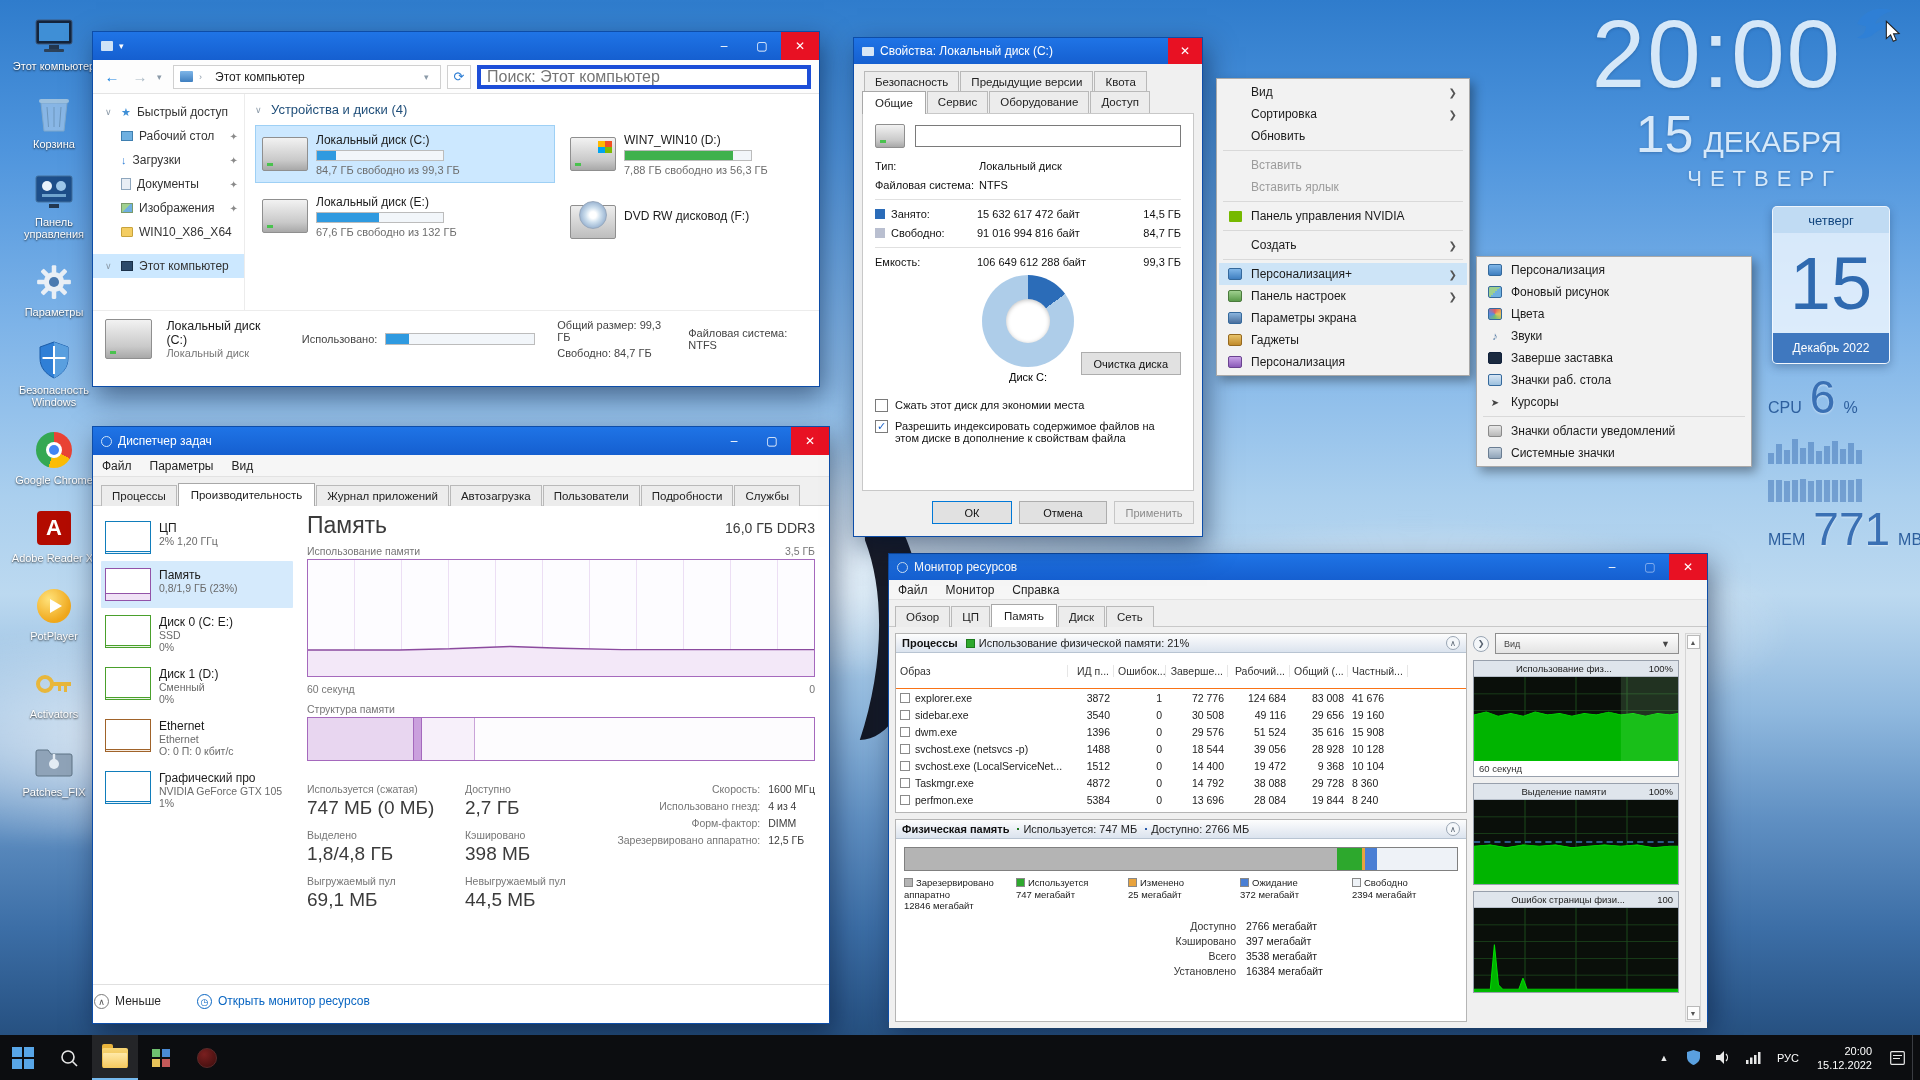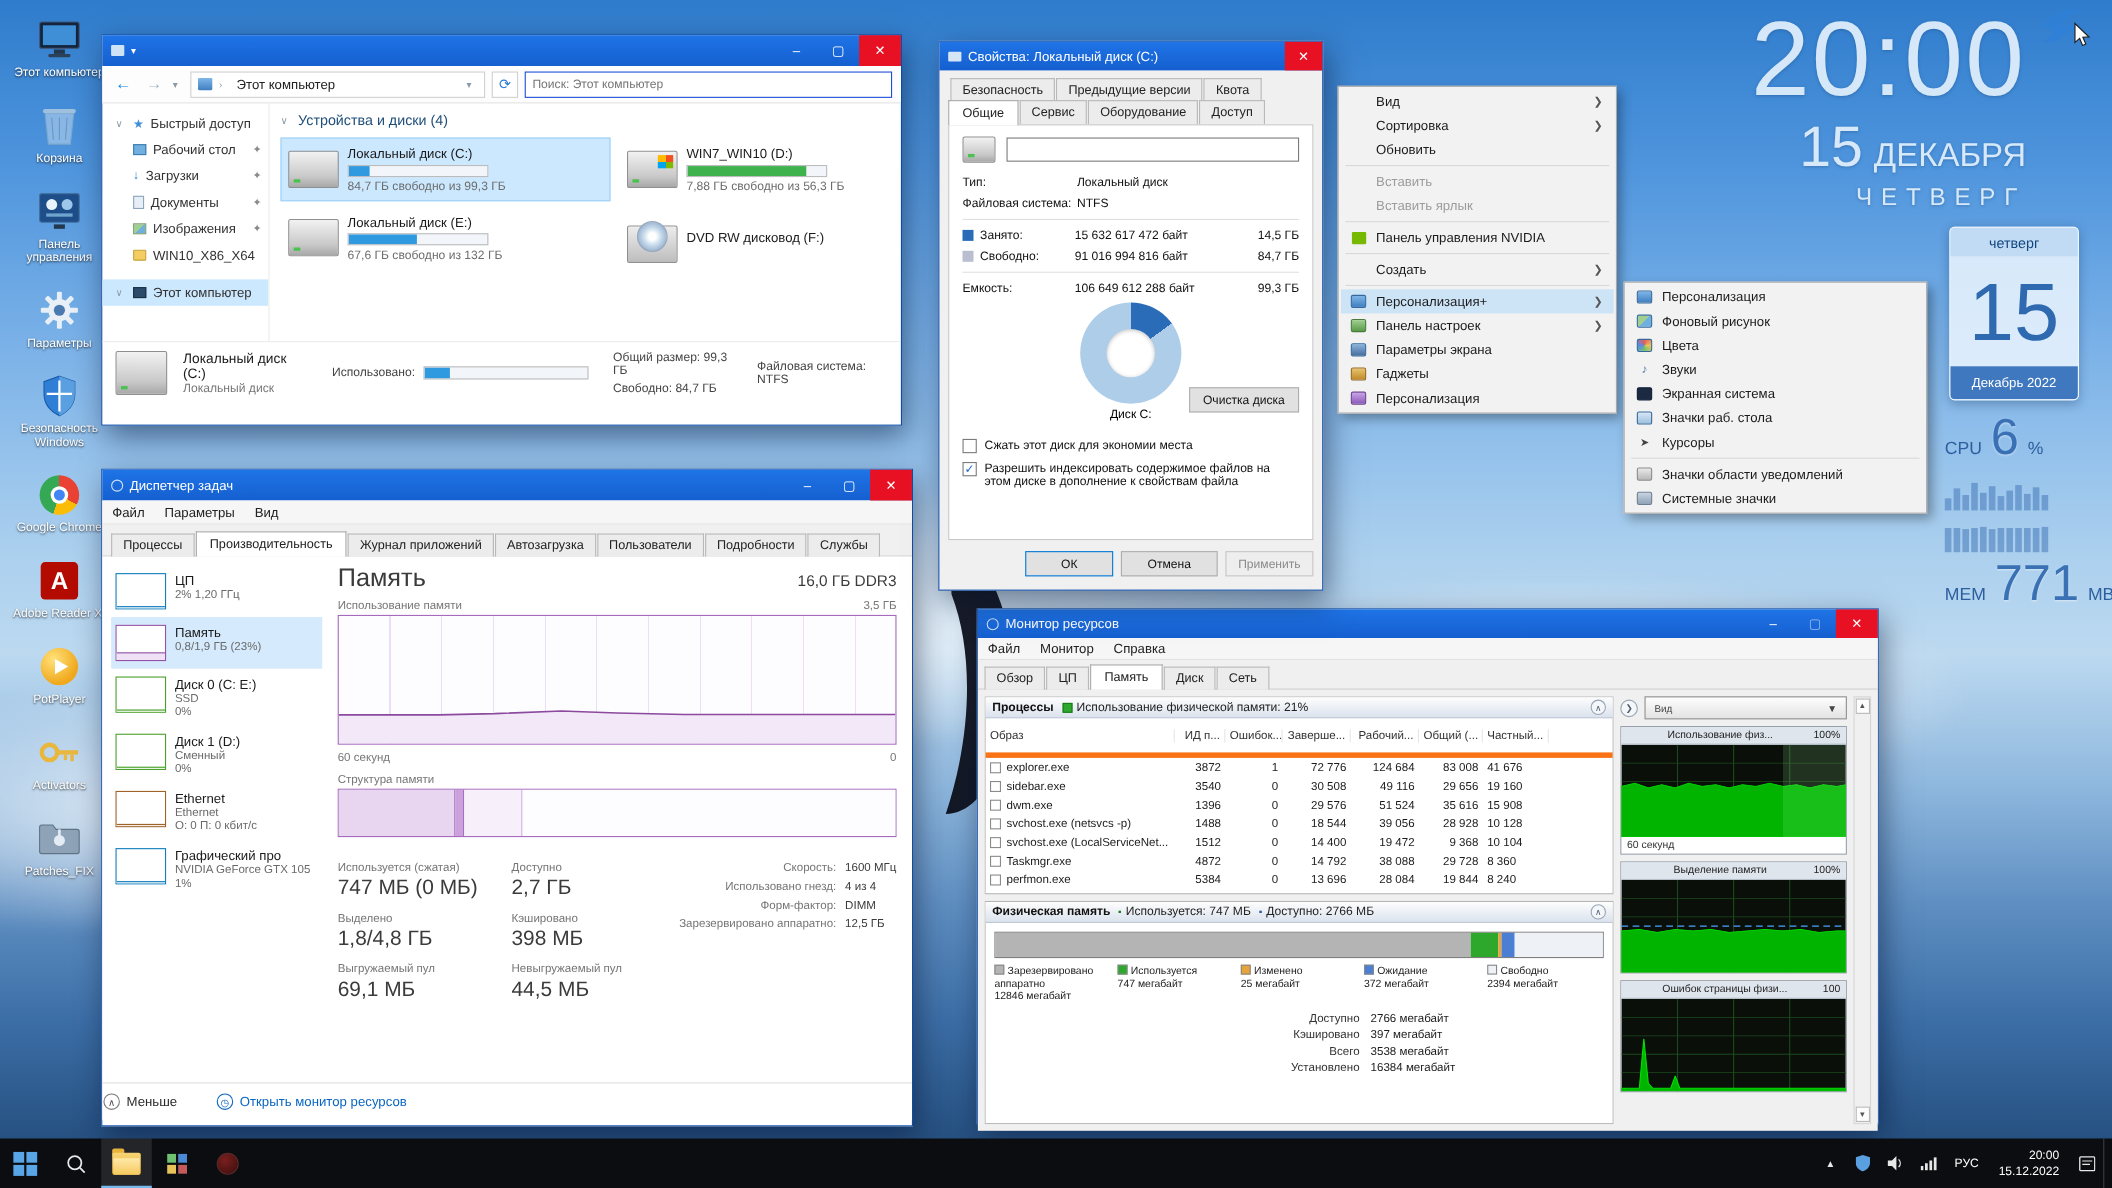--- a/index.html
+++ b/index.html
@@ -46,21 +46,21 @@
 .meter .sm{font-size:16px}
 .eq{display:flex;align-items:flex-end;gap:2px;height:36px;margin-top:4px}
 .eq i{width:6px;background:rgba(70,120,185,.55);display:block}
 
 .navbar{height:34px;display:flex;align-items:center;gap:6px;padding:0 8px;background:#fdfdfd;border-bottom:1px solid #e4e4e4;font-size:12px}
 .navarrow{font-size:15px;color:#1b83e0;width:22px;text-align:center}
 .navarrow.fwd{color:#a9b8c4}
 .addr{flex:0 0 268px;height:24px;border:1px solid #d0d0d0;background:#fff;display:flex;align-items:center;gap:6px;padding:0 6px;color:#222}
 .addr .grow{flex:1}
 .refr{width:24px;height:24px;border:1px solid #d0d0d0;background:#fff;display:flex;align-items:center;justify-content:center;color:#2b7cd3;font-size:13px}
-.srch{flex:1;height:24px;border:1px solid #1d4ed8;background:#fff;font-size:11px;color:#777;padding:0 6px}
+.srch{flex:1;height:24px;border:4px solid #1d4ed8;background:#fff;font-size:16px;color:#777;padding:0 6px}
 .explbody{display:flex;height:216px}
 .expside{width:152px;border-right:1px solid #ececec;padding-top:6px;font-size:12px;color:#333;overflow:hidden}
 .sitem{height:24px;display:flex;align-items:center;gap:6px;padding:0 6px 0 12px;white-space:nowrap;overflow:hidden}
 .sitem.ind{padding-left:28px}
 .sitem.sel{background:#cce8ff}
 .sitem .pin{margin-left:auto;color:#8a8a8a;font-size:10px}
 .chev{color:#8b9aa8;font-size:9px;width:10px}
 .expmain{flex:1;padding:8px 10px;overflow:hidden}
 .ghead{font-size:13px;color:#1f4e79;display:flex;align-items:center;gap:6px;margin-bottom:8px}
 .dgrid{display:grid;grid-template-columns:300px 300px;grid-auto-rows:58px;gap:4px 8px}
@@ -127,21 +127,21 @@
 .circ{width:15px;height:15px;border:1px solid #7a7a7a;border-radius:50%;display:inline-flex;align-items:center;justify-content:center;font-size:9px;color:#555;margin-right:6px}
 .link{color:#0a66c2}
 
 .rmbody{display:flex;gap:6px;padding:6px;background:#f0f0f0;height:401px}
 .rmleft{flex:1;display:flex;flex-direction:column;gap:6px;overflow:hidden}
 .panel{background:#fff;border:1px solid #b5b5b5}
 .phead{height:19px;background:linear-gradient(#fdfdfd,#dbe3ee);border-bottom:1px solid #b8c4d2;display:flex;align-items:center;gap:8px;padding:0 6px;font-size:11px}
 .phead b{font-weight:bold;color:#111}
 .phead .leg{display:flex;align-items:center;gap:4px;color:#222}
 .phead .cchev{margin-left:auto;width:14px;height:14px;border:1px solid #9aa6b4;border-radius:50%;font-size:8px;display:flex;align-items:center;justify-content:center;color:#55606e;background:#f4f7fa}
-.cols{display:flex;height:36px;border-bottom:5px solid #f97316;font-size:10.5px;color:#333;align-items:center}
+.cols{display:flex;height:36px;border-bottom:1px solid #f97316;font-size:10.5px;color:#333;align-items:center}
 .cols div{padding:0 4px;border-right:1px solid #e6e6e6;overflow:hidden;white-space:nowrap}
 .rrow{display:flex;height:17px;font-size:10.5px;color:#1b1b1b;align-items:center}
 .rrow div{padding:0 4px;overflow:hidden;white-space:nowrap}
 .c0{width:172px;display:flex;align-items:center;gap:5px}
 .c1{width:46px;text-align:right}.c2{width:52px;text-align:right}.c3{width:62px;text-align:right}
 .c4{width:62px;text-align:right}.c5{width:58px;text-align:right}.c6{width:60px;text-align:left}
 .rcb{width:10px;height:10px;border:1px solid #8a8a8a;background:#fff;flex:0 0 10px}
 .membar{height:24px;border:1px solid #808080;display:flex;margin:8px 8px 0}
 .membar i{display:block;height:100%}
 .mleg{display:flex;padding:6px 8px 2px;gap:6px}
@@ -652,21 +652,21 @@
   <div class="mitem">
       <span class="mic">
         <span style="color:#5a7fa8;font-size:11px">♪</span>
       </span>
       <span>Звуки</span>
     </div>
   <div class="mitem">
       <span class="mic">
         <span class="sqic" style="background:#1b2a40;border-color:#10203a"></span>
       </span>
-      <span>Экранная система</span>
+      <span>Заверше заставка</span>
     </div>
   <div class="mitem">
       <span class="mic">
         <span class="sqic" style="background:linear-gradient(#d7e6f5,#9cc0de)"></span>
       </span>
       <span>Значки раб. стола</span>
     </div>
   <div class="mitem">
       <span class="mic">
         <span style="font-size:10px;color:#444">➤</span>

